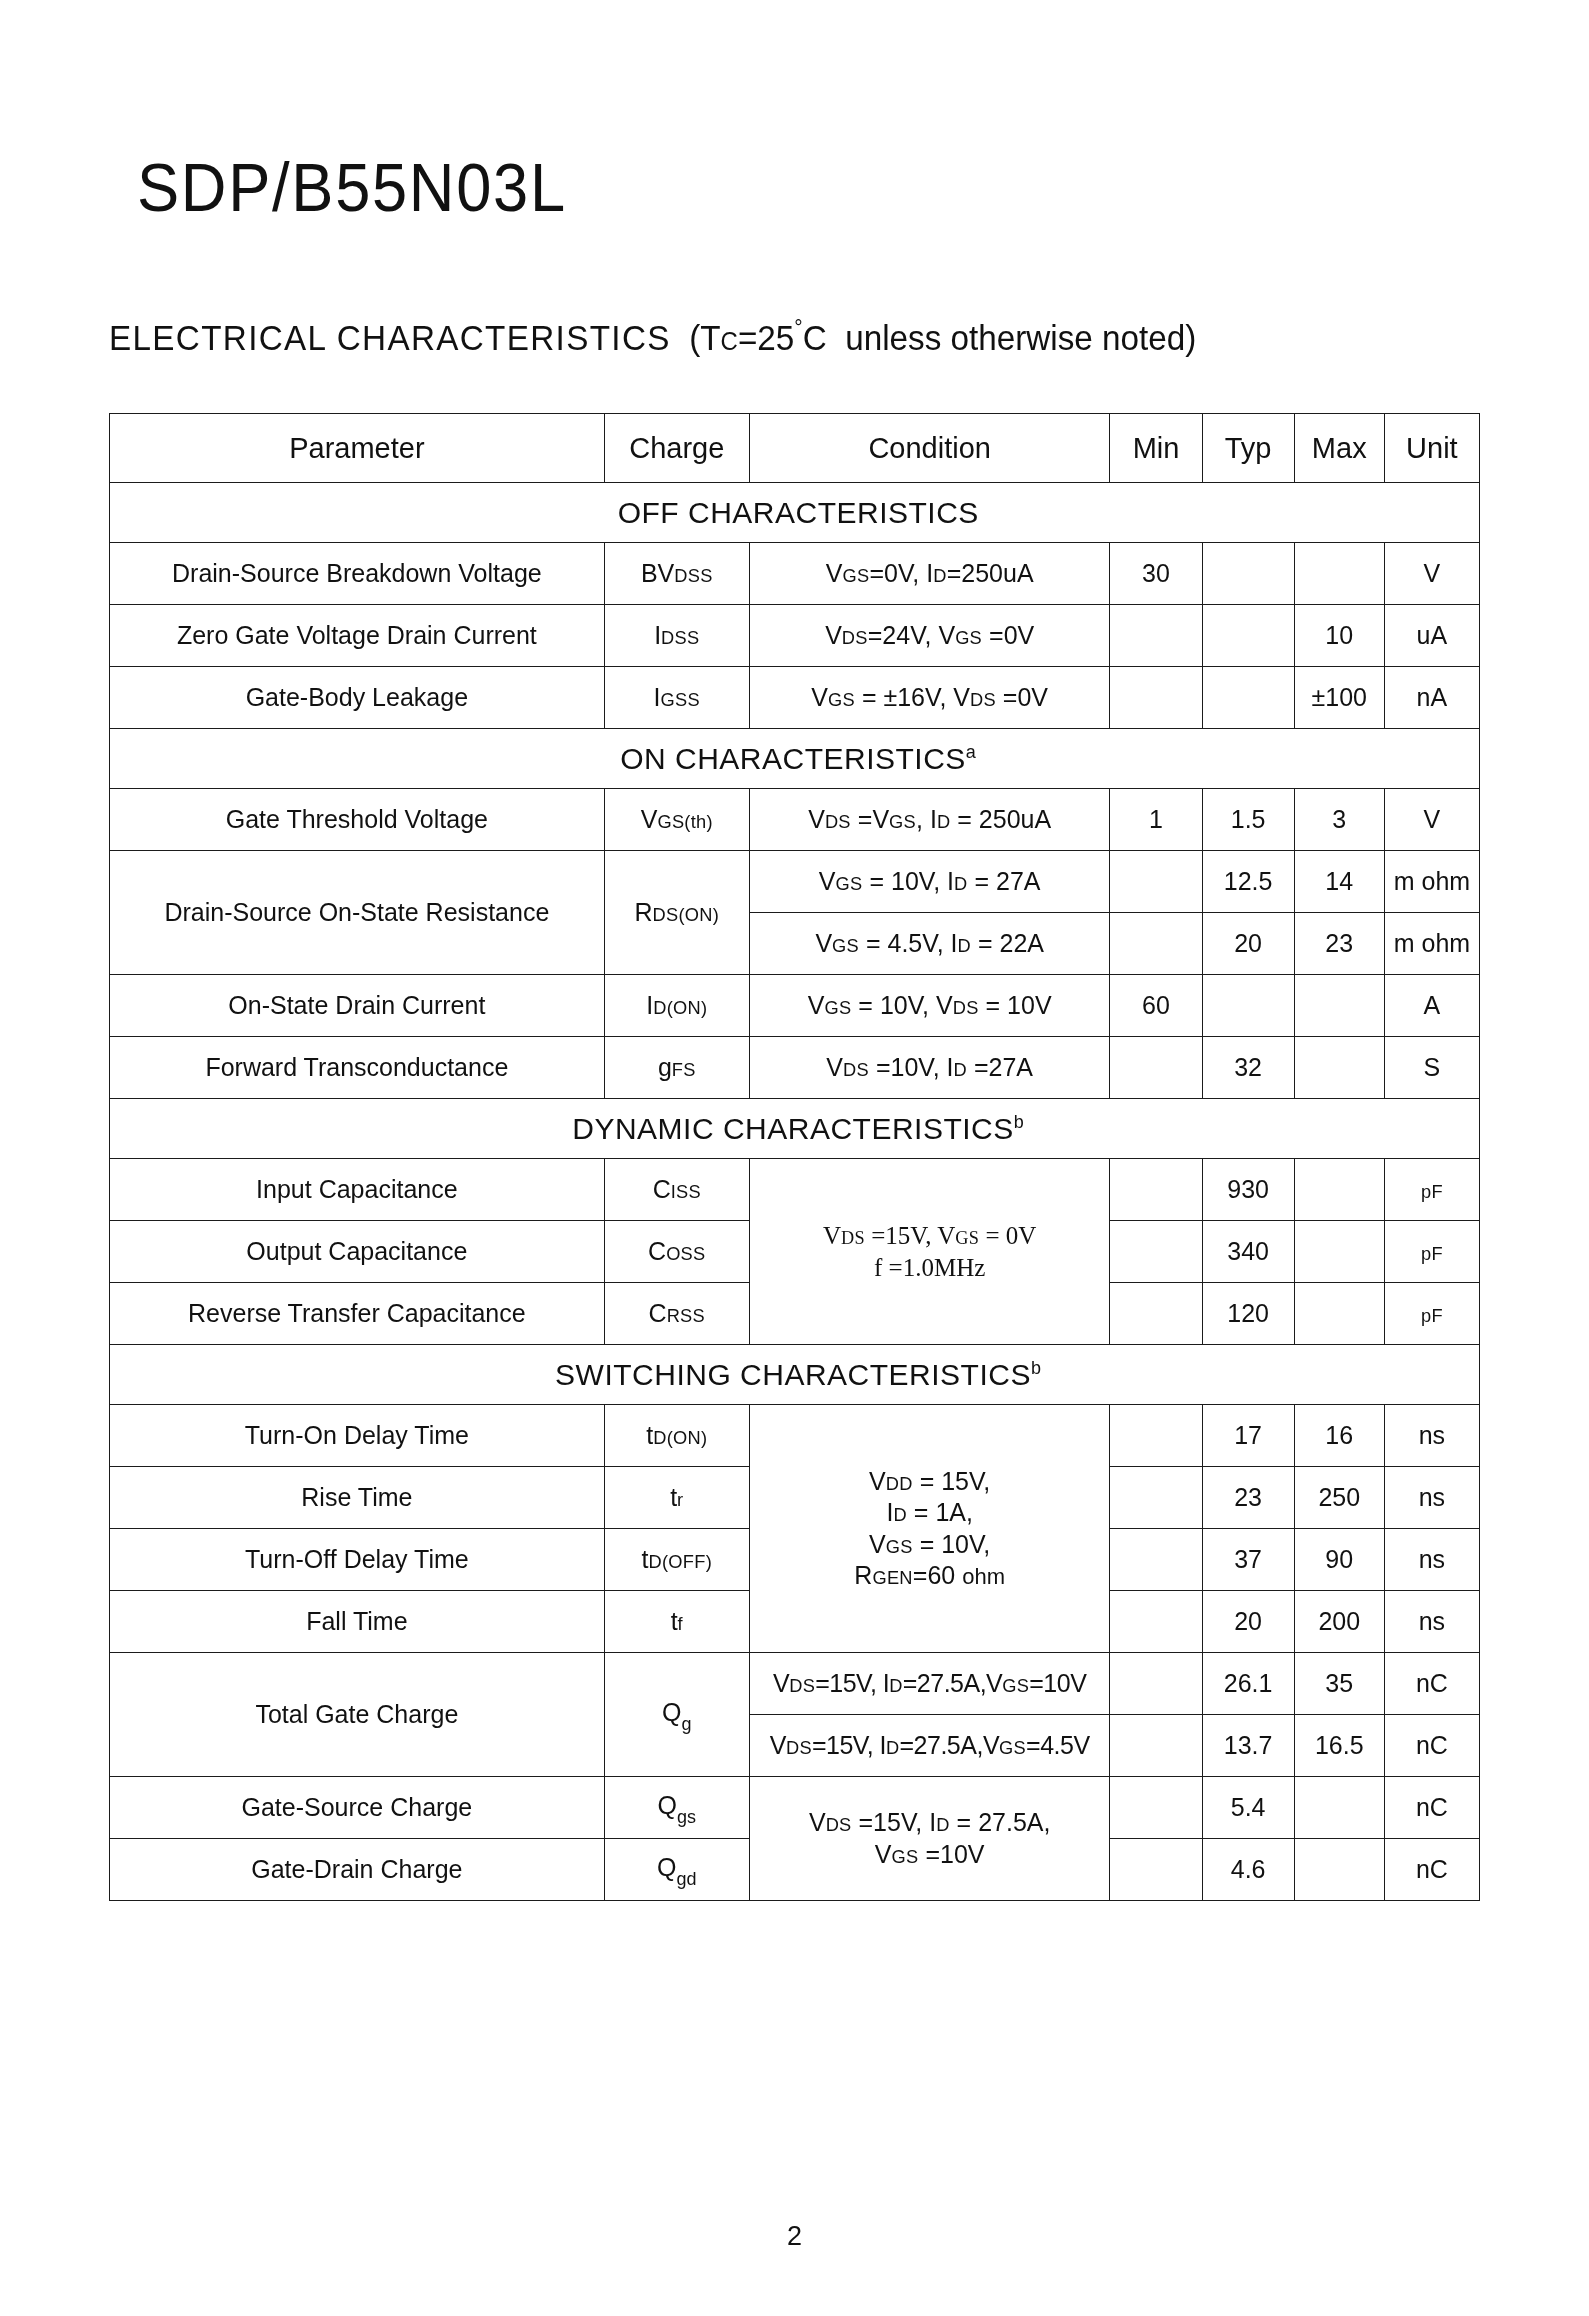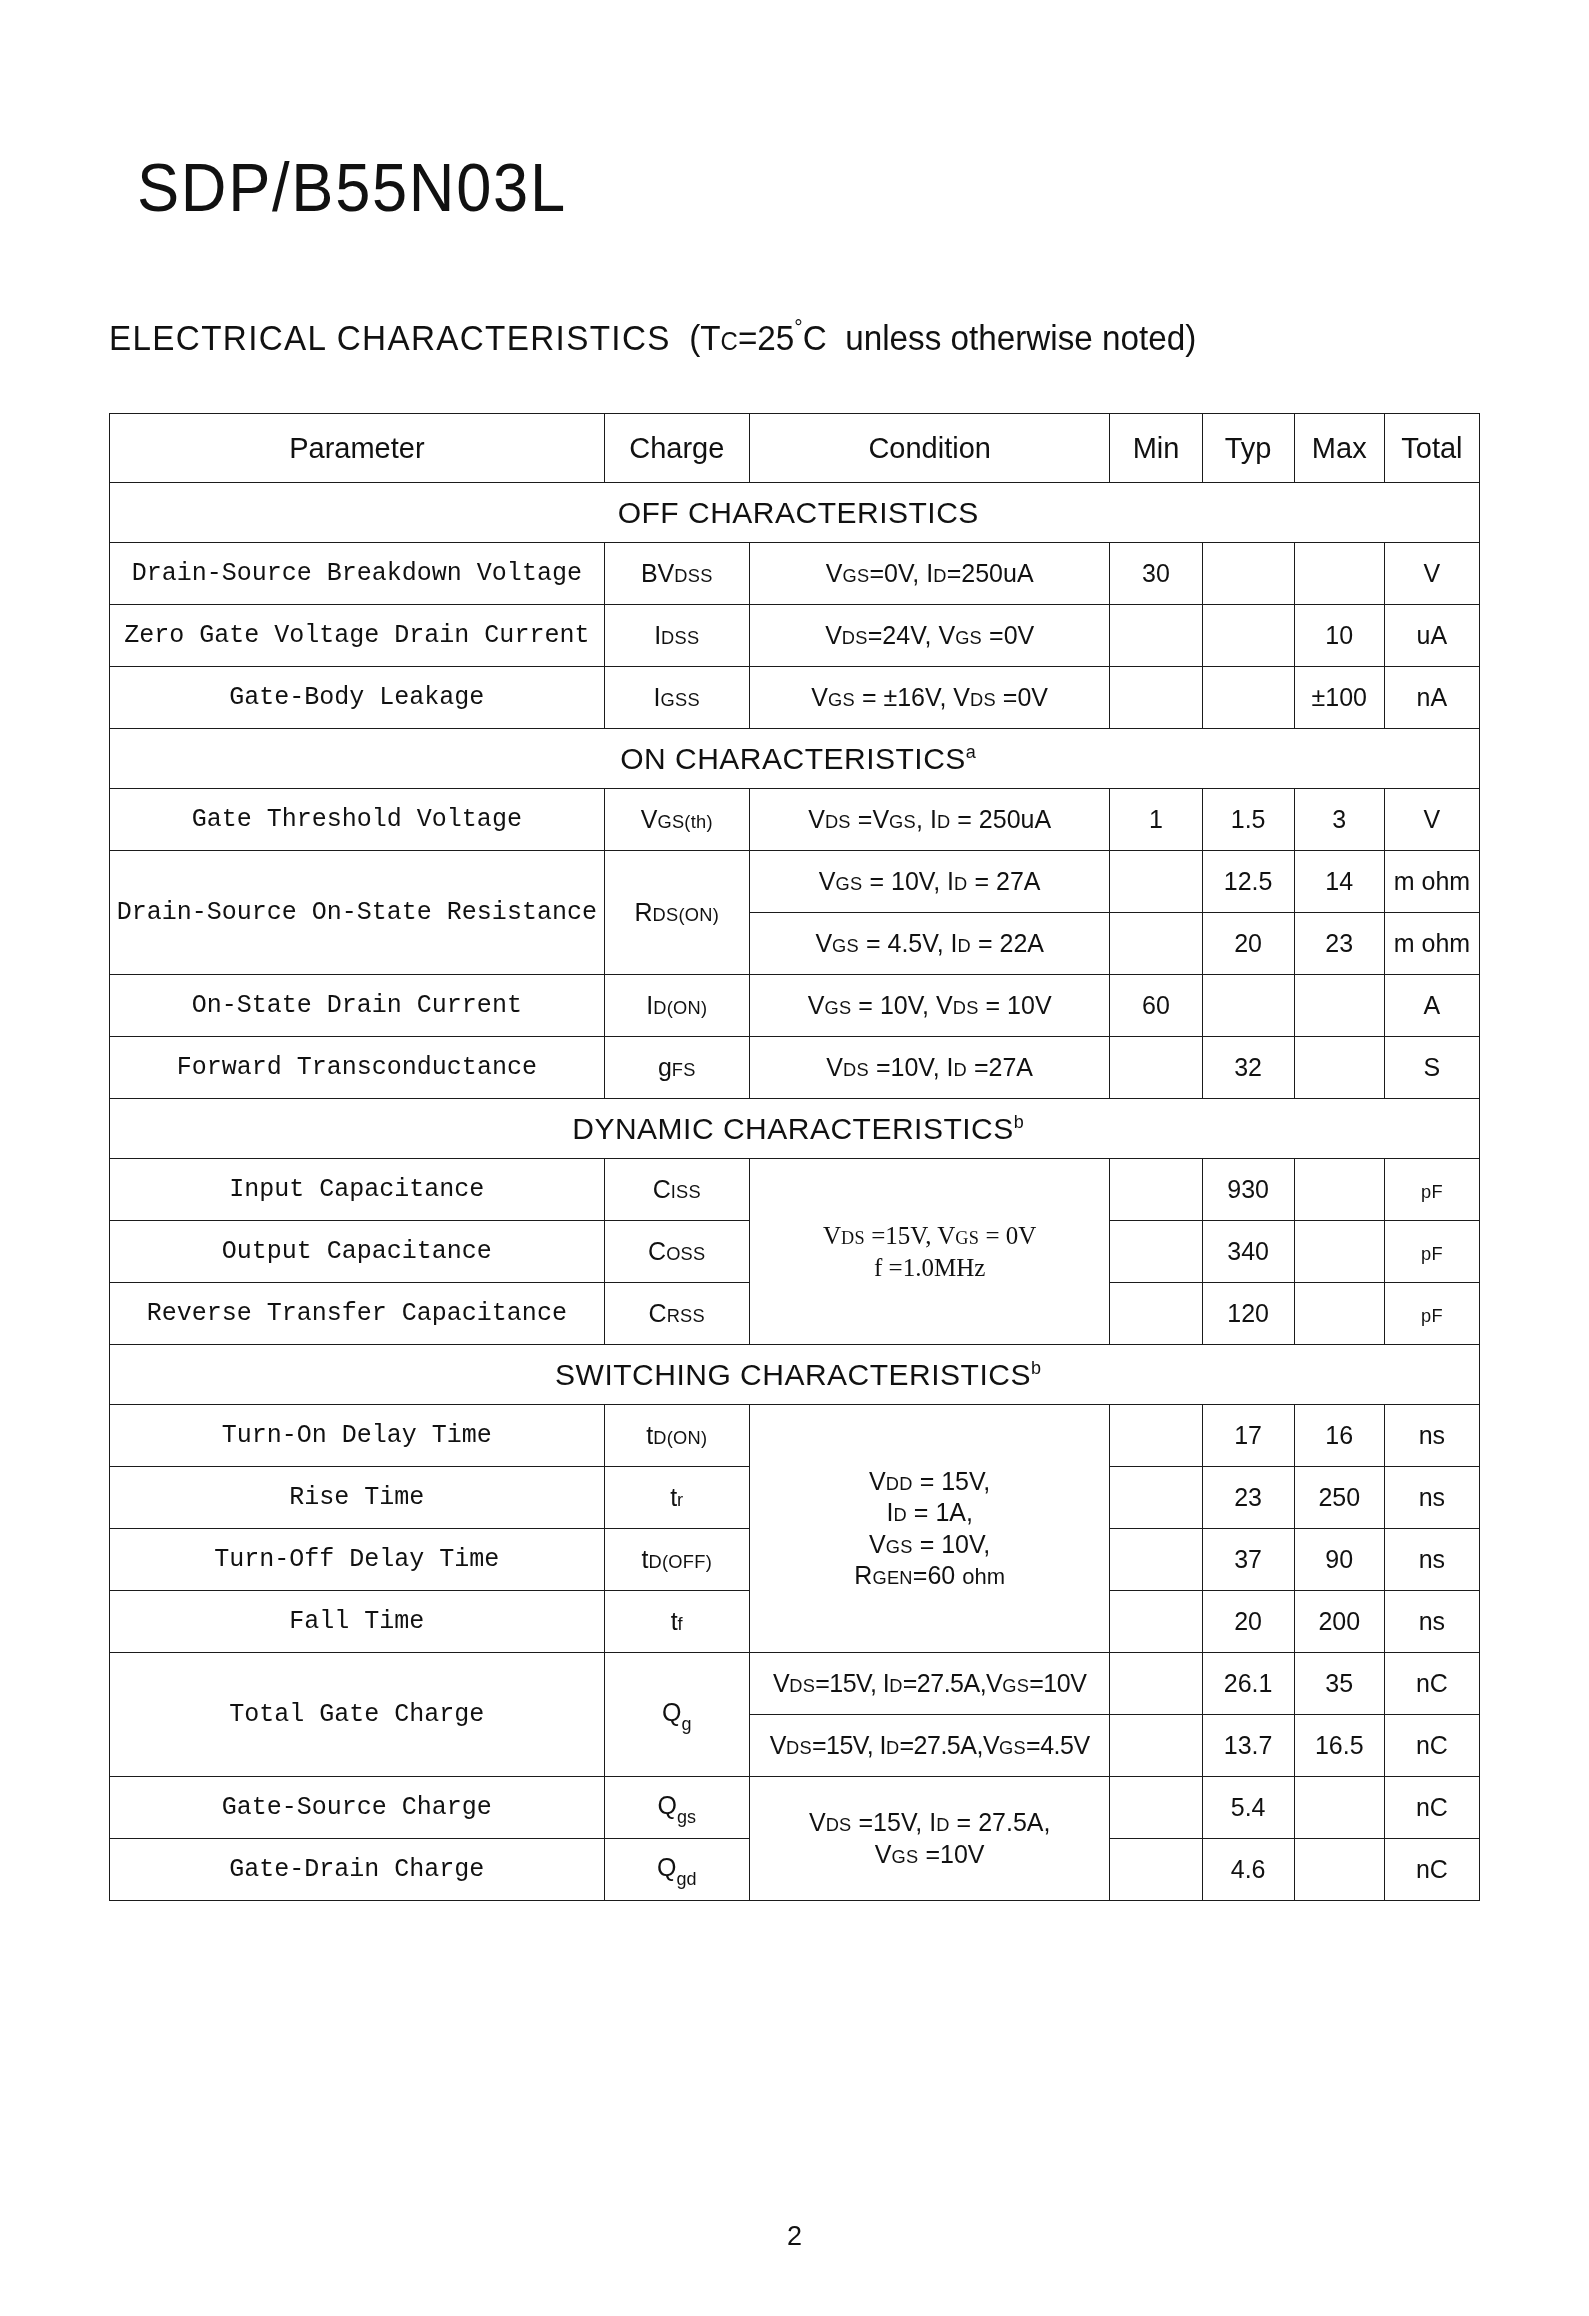--- a/index.html
+++ b/index.html
@@ -78,21 +78,20 @@
     text-align: center;
     line-height: 1.25;
   }
   table.spec tr.hdr td {
     font-size: 29px;
     height: 68px;
   }
   td.param {
     text-align: left;
     padding-left: 13px;
-    font-family: Liberation Mono, monospace;
   }
   td.cond {
     text-align: center;
   }
   td.cond-tight {
     text-align: center;
     padding: 0 1.8px;
     font-size: 24px;
     letter-spacing: -0.5px;
   }
@@ -174,21 +173,21 @@
     </colgroup>
     <tbody>
 
       <tr class="hdr">
         <td>Parameter</td>
         <td>Charge</td>
         <td>Condition</td>
         <td>Min</td>
         <td>Typ</td>
         <td>Max</td>
-        <td>Total</td>
+        <td>Unit</td>
       </tr>
 
       <tr class="group">
         <td colspan="7">OFF CHARACTERISTICS</td>
       </tr>
 
       <tr class="datarow">
         <td class="param">Drain-Source Breakdown Voltage</td>
         <td><span>BV</span><span class="sub">DSS</span></td>
         <td class="cond">V<span class="sub">GS</span><span>=0V, I</span><span class="sub">D</span><span>=250uA</span></td>

